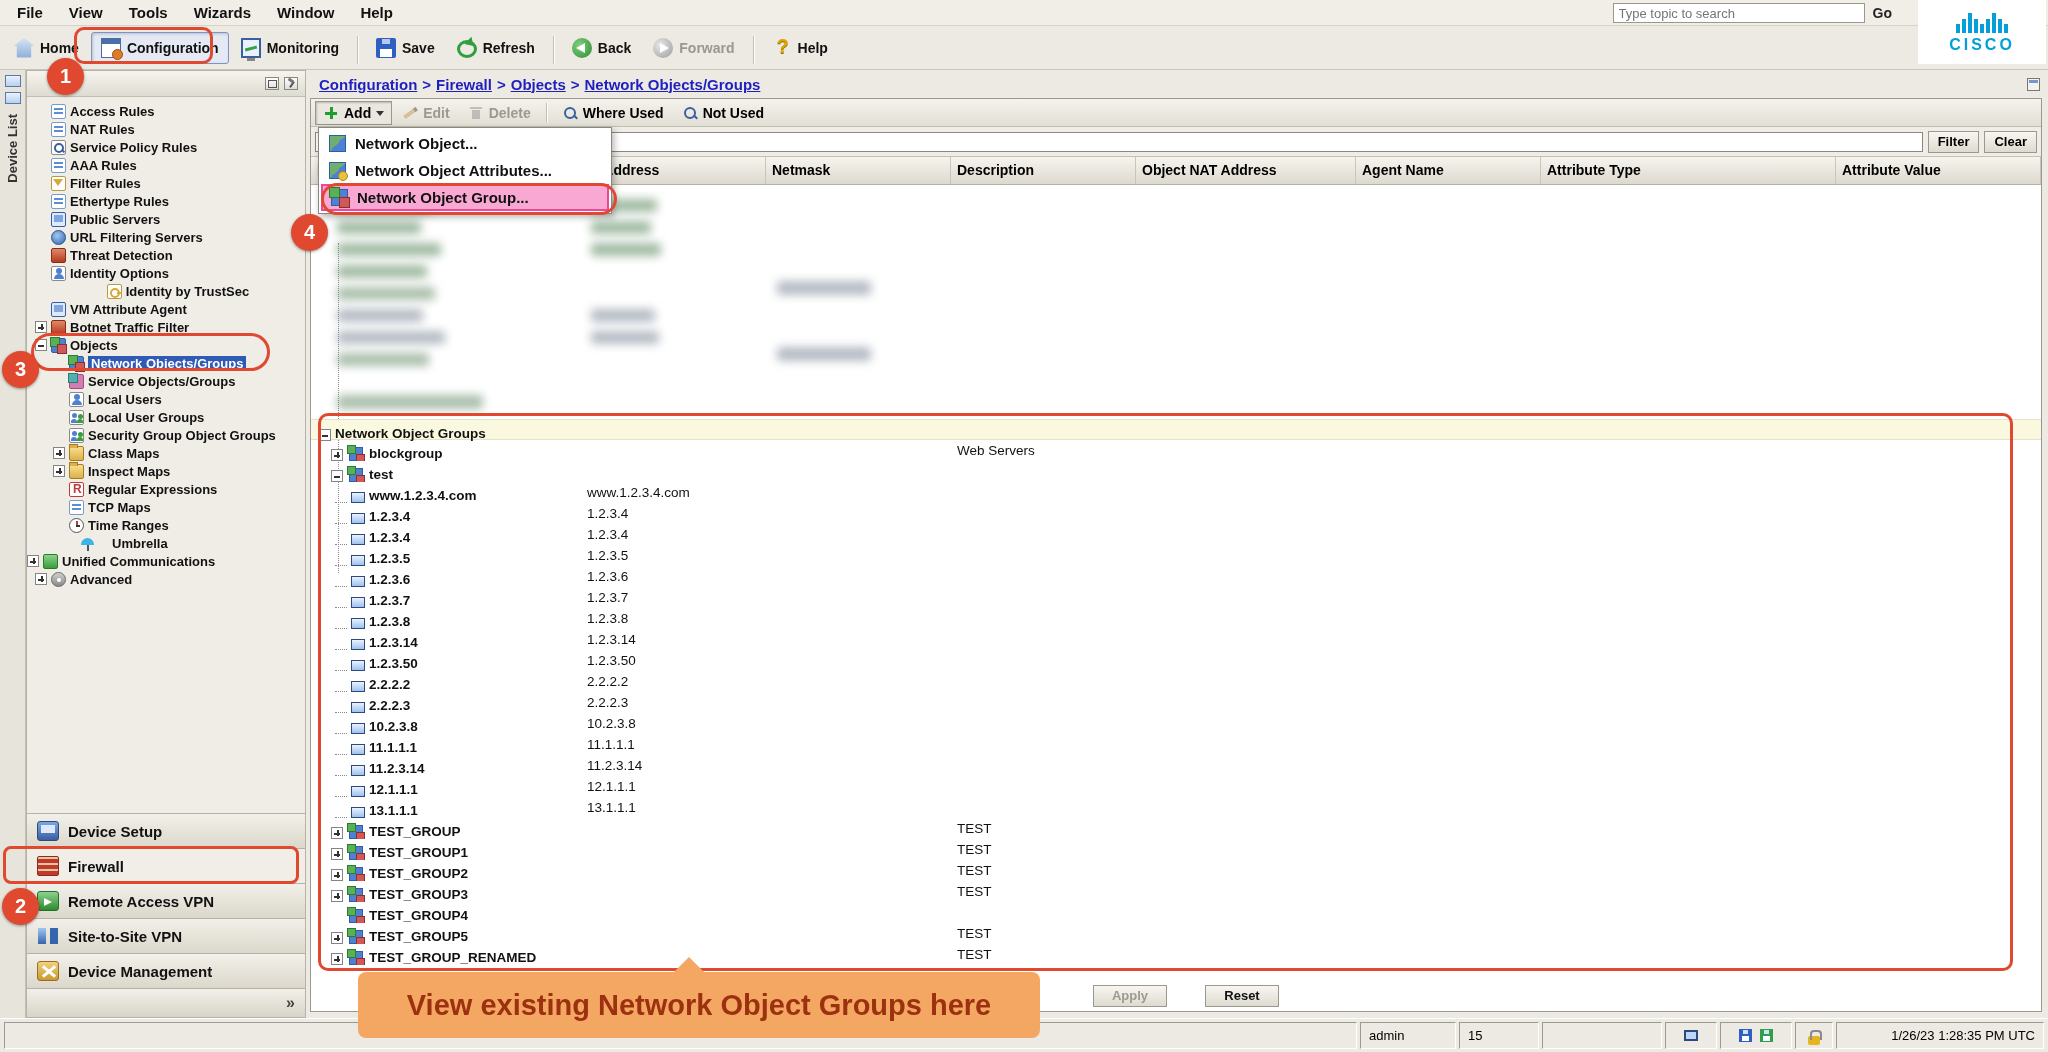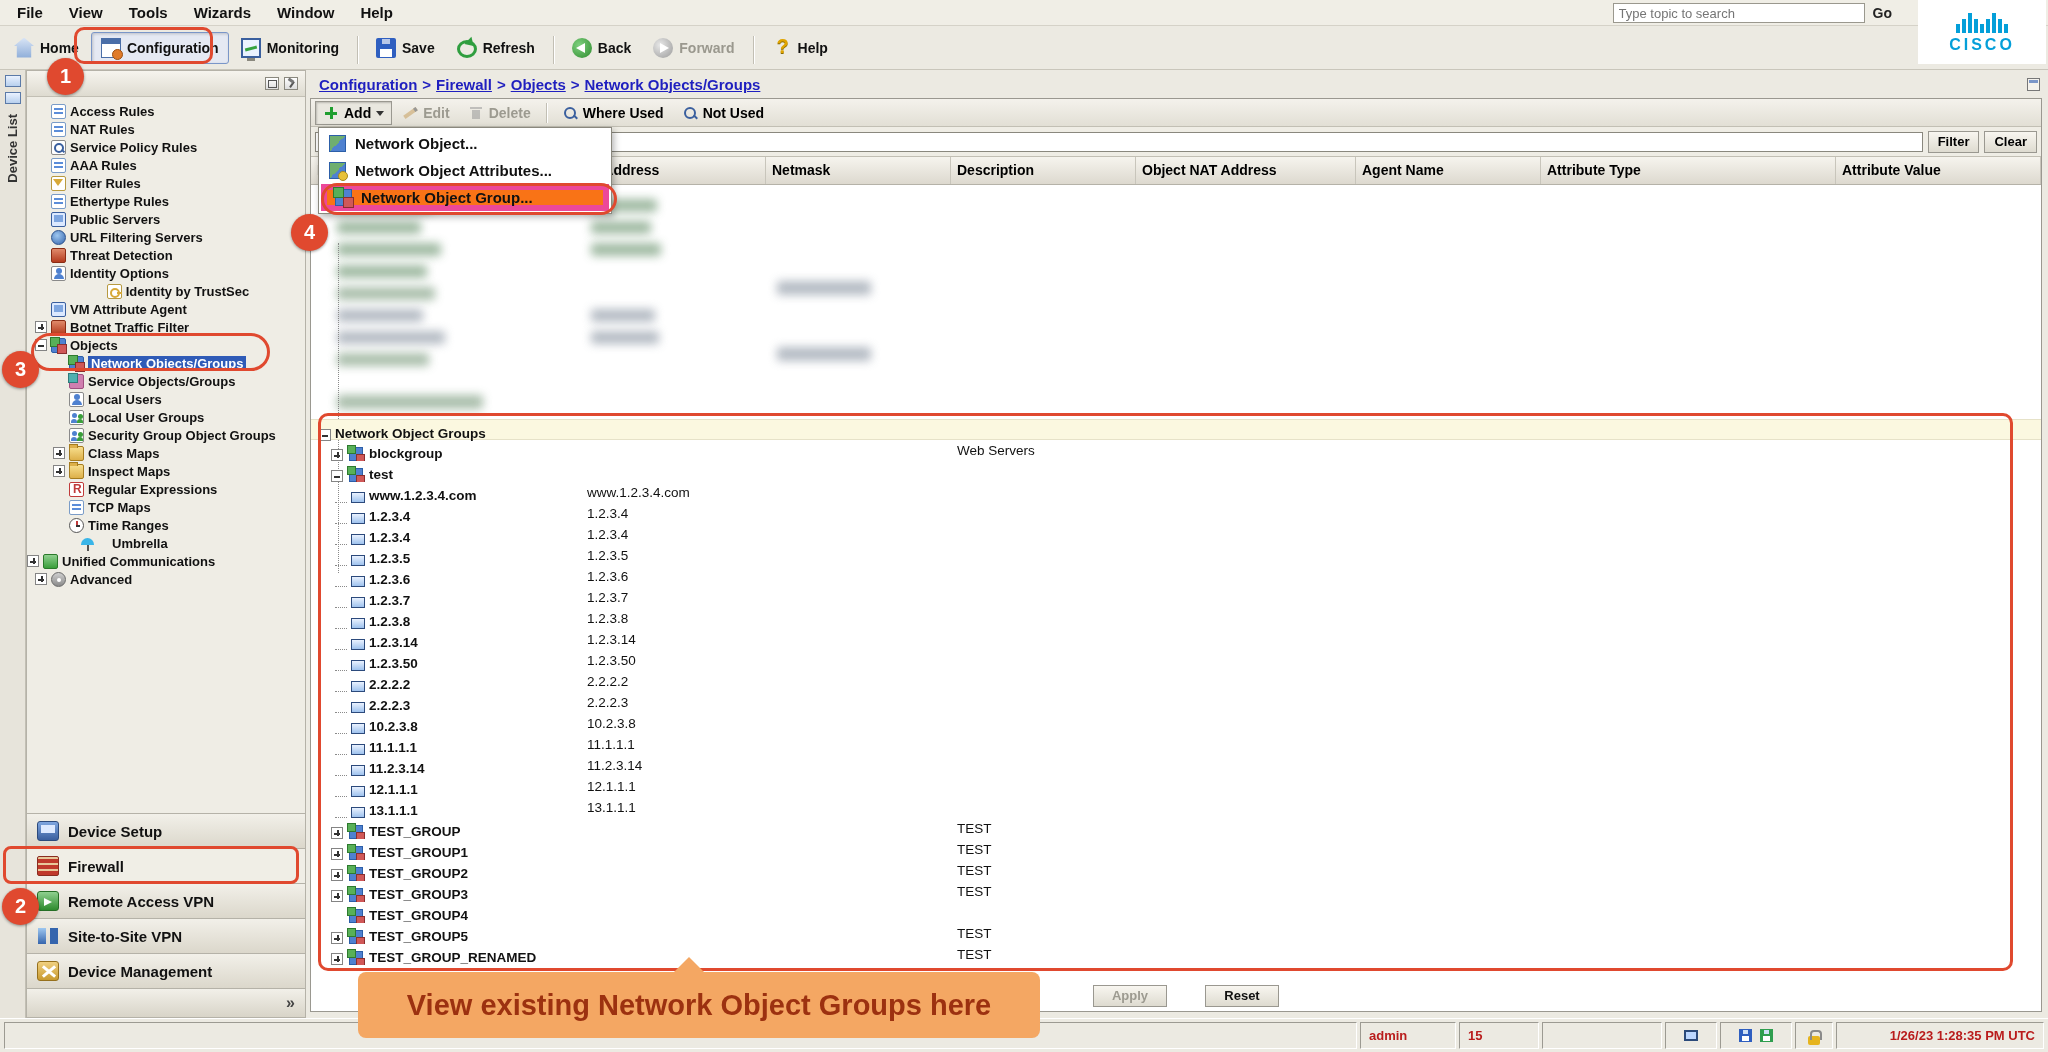--- a/index.html
+++ b/index.html
@@ -172,34 +172,34 @@
   .ic-grpobj::after { content:""; position:absolute; right:-3px; bottom:-3px; width:7px; height:7px; background:#D05858; border:1px solid #8A2E2E; }
 
   .blur { position:absolute; filter:blur(5px); border-radius:3px; opacity:.85; }
 
   .bottom-btns .btn { position:absolute; bottom:4px; width:74px; height:22px; border:1px solid #9A9890; background:linear-gradient(#F8F6F0,#DEDBD0); font-size:13px; font-weight:bold; text-align:center; line-height:20px; }
   #apply-btn { left:782px; color:#9C9A90; }
   #reset-btn { left:894px; color:#111; }
 
   
   .statusbar { position:absolute; left:0; right:0; bottom:0; height:34px; background:#ECEAE2; border-top:1px solid #fff; display:flex; align-items:stretch; padding:3px 4px; gap:3px; }
-  .seg { border:1px solid; border-color:#9C9A92 #FFF #FFF #9C9A92; display:flex; align-items:center; padding:0 8px; font-size:13px; font-weight:bold; color:#b91c1c; }
+  .seg { border:1px solid; border-color:#9C9A92 #FFF #FFF #9C9A92; display:flex; align-items:center; padding:0 8px; font-size:13px; font-weight:normal; color:#000000; }
   .seg.grow { flex:1; }
   .sb-monitor { width:14px; height:11px; border:2px solid #2B4A7A; background:#BCD7FF; position:relative; margin:auto; }
   .sb-floppy { width:13px; height:13px; background:#2F5FC0; position:relative; }
   .sb-floppy::before { content:""; position:absolute; left:3px; bottom:1px; width:7px; height:5px; background:#fff; }
   .sb-floppy::after { content:""; position:absolute; left:4px; top:1px; width:5px; height:4px; background:#CFE0F5; }
   .sb-floppy.green { background:#2F9E4F; }
   .sb-lock { width:12px; height:9px; background:#E6B41E; border-radius:2px; position:relative; margin:auto; margin-top:13px; }
   .sb-lock::before { content:""; position:absolute; top:-6px; left:2px; width:8px; height:8px; border:2px solid #8A8A8A; border-bottom:none; border-radius:4px 4px 0 0; }
 
   
   .dropdown { position:absolute; left:318px; top:127px; width:294px; background:#fff; border:1px solid #8A887E; box-shadow:2px 3px 7px rgba(0,0,0,.3); z-index:50; padding:2px; }
   .dd-item { display:flex; align-items:center; gap:9px; height:27px; padding:0 8px; font-size:15px; font-weight:bold; color:#111; }
-  .dd-item.highlight { background:#f97316; border:6px solid #ec4899; height:27px; }
+  .dd-item.highlight { background:#f9a8d4; border:2px solid #ec4899; height:27px; }
   .mi { width:17px; height:17px; position:relative; display:inline-block; flex:0 0 17px; }
   .mi-object { background:linear-gradient(135deg,#6FAE6F 50%,#4F81D0 50%); border:1px solid #2C5FA8; }
   .mi-object-attributes { background:linear-gradient(135deg,#6FAE6F 50%,#4F81D0 50%); border:1px solid #2C5FA8; }
   .mi-object-attributes::after { content:""; position:absolute; right:-3px; bottom:-3px; width:8px; height:8px; border-radius:50%; background:#E8C23A; border:1px solid #A68A1E; }
   .mi-object-group { background:#4F81D0; border:1px solid #2C5FA8; }
   .mi-object-group::before { content:""; position:absolute; left:-3px; top:-3px; width:9px; height:9px; background:#58B058; border:1px solid #2E7A2E; }
   .mi-object-group::after { content:""; position:absolute; right:-3px; bottom:-3px; width:9px; height:9px; background:#D05858; border:1px solid #8A2E2E; }
 
   
   .badge { position:absolute; width:37px; height:37px; border-radius:50%; background:#E0492F; color:#fff; font-size:20px; font-weight:bold; display:flex; align-items:center; justify-content:center; box-shadow:0 1px 3px rgba(0,0,0,.4); z-index:65; }

